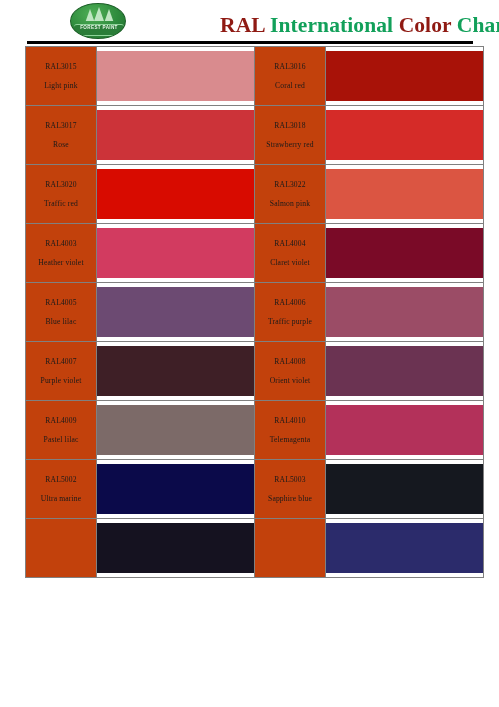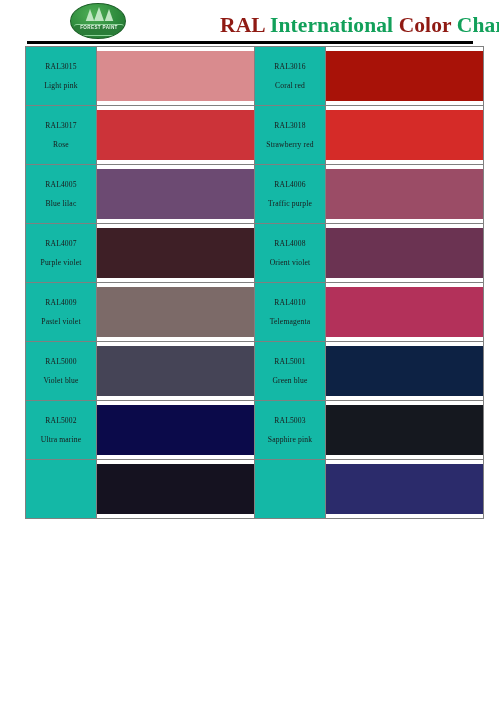--- a/index.html
+++ b/index.html
@@ -111,21 +111,21 @@
     table-layout: fixed;
   }
   .chart-table td {
     border: 1px solid #808080;
     padding: 0;
     height: 50px;
     vertical-align: middle;
   }
   td.label-cell {
     width: 66px;
-    background: #14b8a6;
+    background: #c2410c;
     text-align: center;
     font-size: 7.6px;
     color: #1a1a1a;
     line-height: 1.05;
     padding: 4px 2px;
   }
   td.label-cell .code {
     display: block;
     margin-bottom: 11px;
     letter-spacing: 0.15px;
@@ -192,20 +192,52 @@
         <td class="label-cell">
           <span class="code">RAL3018</span>
           <span class="name">Strawberry red</span>
         </td>
         <td class="swatch-cell">
           <div class="swatch" style="background: rgb(213, 43, 40);"></div>
         </td>
       </tr>
       <tr>
         <td class="label-cell">
+          <span class="code">RAL3020</span>
+          <span class="name">Traffic red</span>
+        </td>
+        <td class="swatch-cell">
+          <div class="swatch" style="background: rgb(216, 11, 0);"></div>
+        </td>
+        <td class="label-cell">
+          <span class="code">RAL3022</span>
+          <span class="name">Salmon pink</span>
+        </td>
+        <td class="swatch-cell">
+          <div class="swatch" style="background: rgb(219, 85, 66);"></div>
+        </td>
+      </tr>
+      <tr>
+        <td class="label-cell">
+          <span class="code">RAL4003</span>
+          <span class="name">Heather violet</span>
+        </td>
+        <td class="swatch-cell">
+          <div class="swatch" style="background: rgb(210, 59, 96);"></div>
+        </td>
+        <td class="label-cell">
+          <span class="code">RAL4004</span>
+          <span class="name">Claret violet</span>
+        </td>
+        <td class="swatch-cell">
+          <div class="swatch" style="background: rgb(122, 10, 39);"></div>
+        </td>
+      </tr>
+      <tr>
+        <td class="label-cell">
           <span class="code">RAL4005</span>
           <span class="name">Blue lilac</span>
         </td>
         <td class="swatch-cell">
           <div class="swatch" style="background: rgb(108, 74, 114);"></div>
         </td>
         <td class="label-cell">
           <span class="code">RAL4006</span>
           <span class="name">Traffic purple</span>
         </td>
@@ -225,60 +257,44 @@
           <span class="code">RAL4008</span>
           <span class="name">Orient violet</span>
         </td>
         <td class="swatch-cell">
           <div class="swatch" style="background: rgb(107, 51, 82);"></div>
         </td>
       </tr>
       <tr>
         <td class="label-cell">
           <span class="code">RAL4009</span>
-          <span class="name">Pastel  violet</span>
+          <span class="name">Pastel  lilac</span>
         </td>
         <td class="swatch-cell">
           <div class="swatch" style="background: rgb(124, 106, 104);"></div>
         </td>
         <td class="label-cell">
           <span class="code">RAL4010</span>
           <span class="name">Telemagenta</span>
         </td>
         <td class="swatch-cell">
           <div class="swatch" style="background: rgb(179, 49, 90);"></div>
         </td>
       </tr>
       <tr>
         <td class="label-cell">
-          <span class="code">RAL5000</span>
-          <span class="name">Violet blue</span>
-        </td>
-        <td class="swatch-cell">
-          <div class="swatch" style="background: rgb(69, 68, 86);"></div>
-        </td>
-        <td class="label-cell">
-          <span class="code">RAL5001</span>
-          <span class="name">Green blue</span>
-        </td>
-        <td class="swatch-cell">
-          <div class="swatch" style="background: rgb(13, 34, 68);"></div>
-        </td>
-      </tr>
-      <tr>
-        <td class="label-cell">
           <span class="code">RAL5002</span>
           <span class="name">Ultra marine</span>
         </td>
         <td class="swatch-cell">
           <div class="swatch" style="background: rgb(11, 10, 74);"></div>
         </td>
         <td class="label-cell">
           <span class="code">RAL5003</span>
-          <span class="name">Sapphire pink</span>
+          <span class="name">Sapphire blue</span>
         </td>
         <td class="swatch-cell">
           <div class="swatch" style="background: rgb(21, 24, 31);"></div>
         </td>
       </tr>
       <tr>
         <td class="label-cell"></td>
         <td class="swatch-cell">
           <div class="swatch" style="background: rgb(21, 18, 32);"></div>
         </td>

